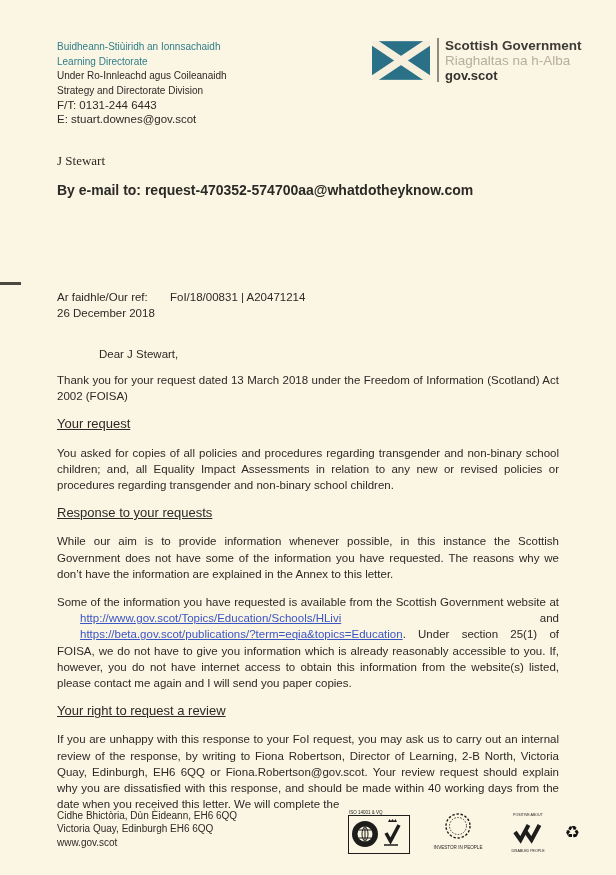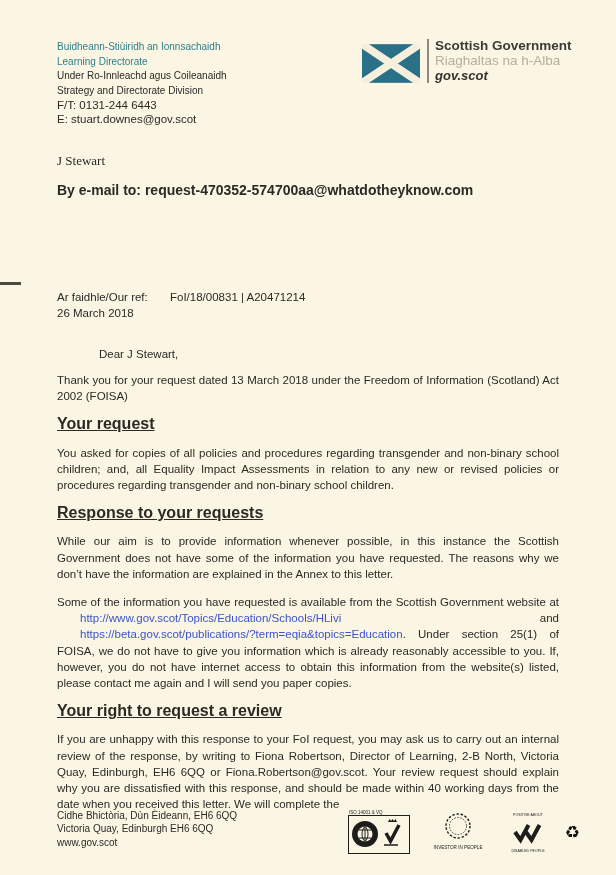--- a/index.html
+++ b/index.html
@@ -18,42 +18,42 @@
   .content{
     position:absolute;
     left:57px;right:57px;top:0;
   }
   
   .dept{margin-top:40px;font-size:10px;line-height:14.5px;}
   .dept .teal{color:#2f7e8a;}
   .contact{font-size:11.5px;line-height:14px;}
   
   .logo{
-    position:absolute;left:362px;top:37px;
-    display:flex;align-items:flex-end;
+    position:absolute;left:372px;top:37px;
+    display:flex;align-items:center;
   }
   .logo .flag{display:block;}
   .logo .divider{width:2px;height:44px;background:#8d8a80;margin:0 6px 0 7px;}
   .logo .lines{font-size:13.5px;line-height:15px;padding-top:1px;}
   .logo .l1{color:#3c3b37;font-weight:bold;}
   .logo .l2{color:#b7ae9c;}
-  .logo .l3{color:#33322e;font-weight:bold;font-size:13px;font-style:italic;}
+  .logo .l3{color:#33322e;font-weight:bold;font-size:13px;}
   
   .recipient-name{margin-top:27px;font-size:13px;font-family:Liberation Serif, serif;}
   .email-line{margin-top:13px;font-size:14px;font-weight:bold;}
   
   .fold-mark{position:absolute;left:0;top:282px;width:21px;height:3px;background:#4a483f;}
   
   .ref-block{margin-top:92px;font-size:11.5px;line-height:15.5px;}
   .ref-label{display:inline-block;width:113px;}
   
   .salutation{margin-top:27px;font-size:11.5px;margin-left:42px;}
   .para{margin:12px 0 0;font-size:11.5px;line-height:16.2px;text-align:justify;}
-  .heading{margin-top:12px;font-size:16px;line-height:16.2px;text-decoration:underline;font-weight:bold;}
-  a.letter-link{color:#3c55c5;cursor:pointer;padding-left:23px;}
+  .heading{margin-top:12px;font-size:13px;line-height:16.2px;text-decoration:underline;}
+  a.letter-link{color:#3c55c5;text-decoration:underline;cursor:pointer;padding-left:23px;}
   
   .footer-address{
     position:absolute;left:57px;bottom:26px;
     font-size:10px;line-height:13.5px;color:#2b2a26;
   }
   .footer-logos{
     position:absolute;right:36px;bottom:20px;
     display:flex;align-items:center;gap:15px;
   }
   .footer-logos svg text{font-family:"Liberation Sans", sans-serif;fill:#1d1d1b;}
@@ -92,21 +92,21 @@
       <div>E: stuart.downes@gov.scot</div>
     </div>
 
     <div class="recipient-name">J Stewart</div>
     <div class="email-line">By e-mail to: request-470352-574700aa@whatdotheyknow.com</div>
 
     <div class="ref-block">
       <div>
         <span class="ref-label">Ar faidhle/Our ref:</span><span>FoI/18/00831 | A20471214</span>
       </div>
-      <div>26 March 2018</div>
+      <div>26 December 2018</div>
     </div>
 
     <div class="salutation">Dear J Stewart,</div>
 
     <p class="para">Thank you for your request dated 13 March 2018 under the Freedom of Information (Scotland) Act 2002 (FOISA)</p>
 
     <div class="heading">Your request</div>
 
     <p class="para">You asked for copies of all policies and procedures regarding transgender and non-binary school children; and, all Equality Impact Assessments in relation to any new or revised policies or procedures regarding transgender and non-binary school children.</p>
 

